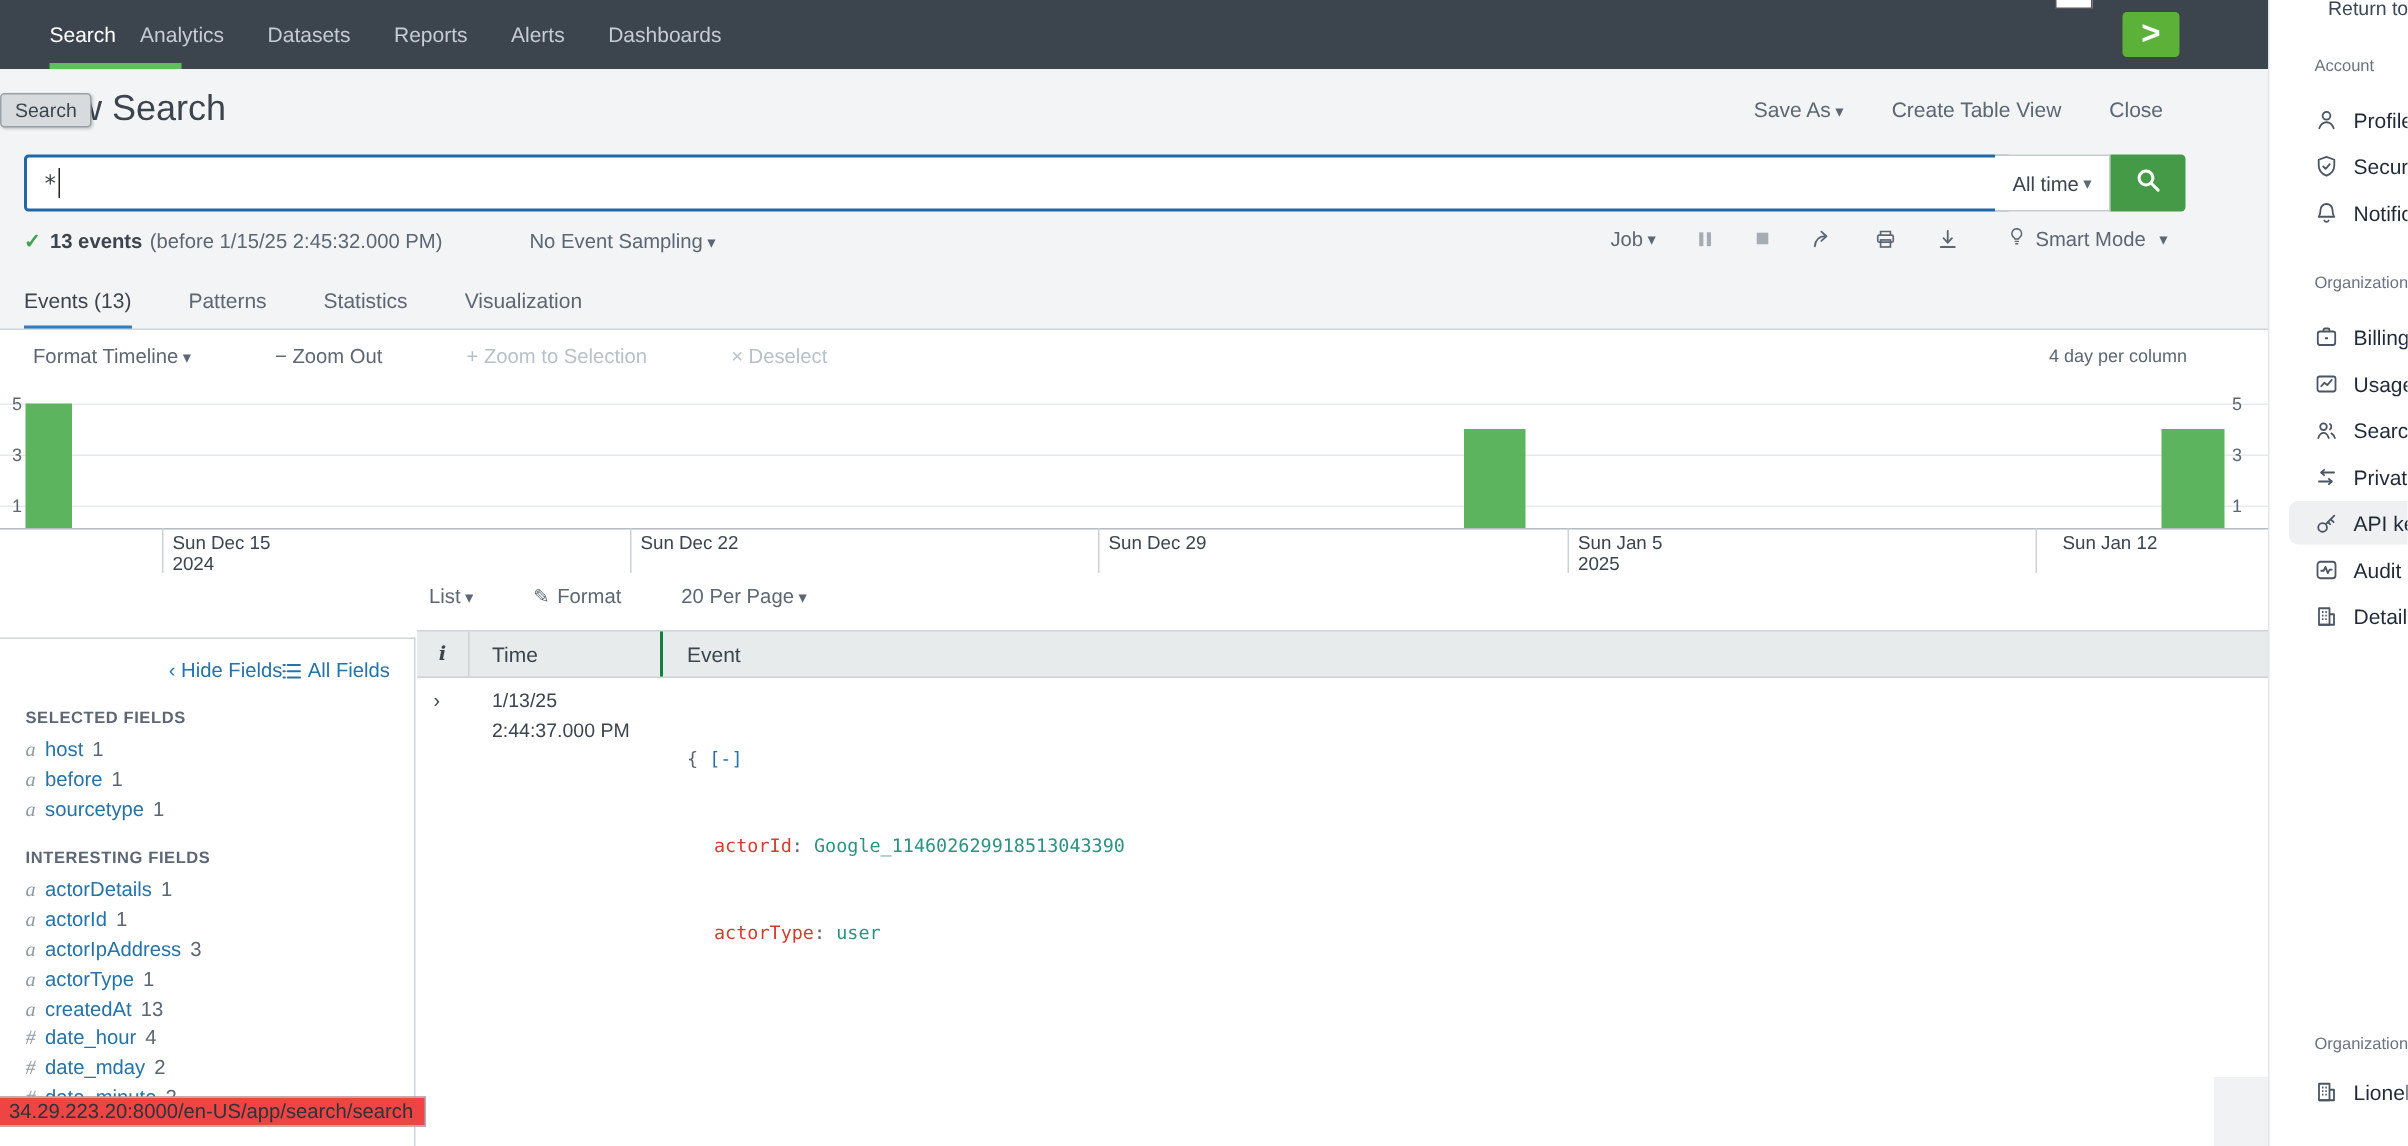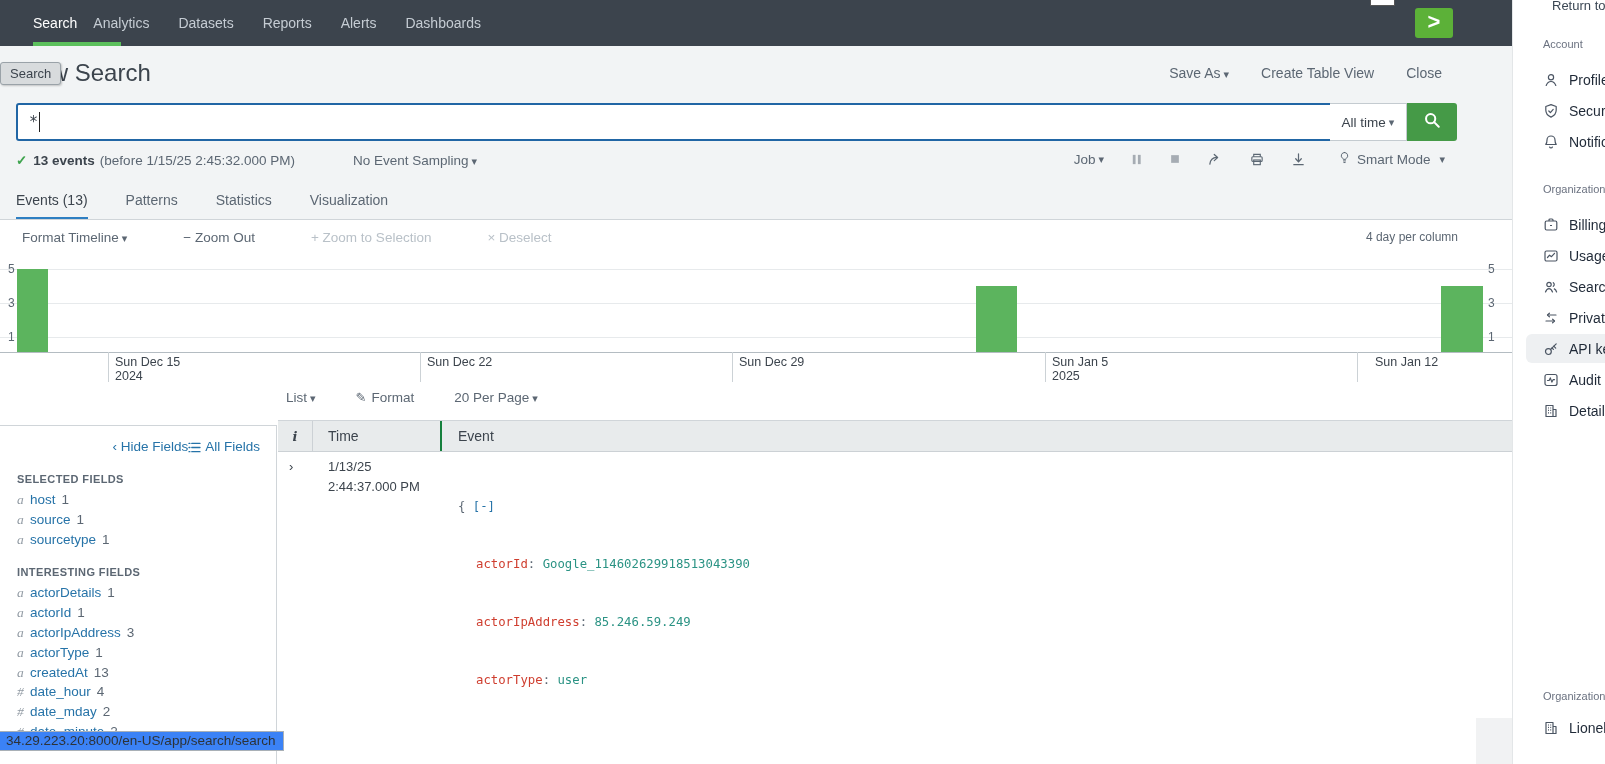--- a/index.html
+++ b/index.html
@@ -89,21 +89,21 @@
   .json{font-family:"DejaVu Sans Mono",monospace;font-size:12.3px;line-height:19.4px;white-space:pre}
   .jbrace{color:#5c6773}
   .jlink{color:#2673a8;cursor:pointer}
   .jline{padding-left:18px}
   .jkey{color:#cf3e2f}
   .jcolon{color:#5c6773}
   .jval{color:#2b9384}
   
   .tooltip{position:absolute;left:0;top:62px;background:#d8dbdd;border:1px solid #9aa2a8;border-radius:3px;
            padding:3px 9px;font-size:13px;color:#3c444d;box-shadow:1px 1px 2px rgba(0,0,0,.2)}
-  .status-url{position:absolute;left:0;top:731px;background:#3b82f6;border:1px solid #a9b0b6;border-left:none;
+  .status-url{position:absolute;left:0;top:731px;background:#ef4444;border:1px solid #a9b0b6;border-left:none;
               padding:1px 8px 2px 6px;font-size:13.5px;color:#2d3338;white-space:nowrap}
   .corner-patch{position:absolute;left:1476px;top:718px;width:36px;height:46px;background:#f1f2f3}
   .artifact{position:absolute;left:1370px;top:0;width:23px;height:5px;background:#fff;border:1px solid #555;border-top:none}
   
   .cpanel{position:absolute;left:1512px;top:0;width:93px;height:764px;background:#fff;border-left:1px solid #e3e6e8;overflow:hidden}
   .return-to{position:absolute;left:39px;top:-2px;font-size:13px;color:#3b4754;white-space:nowrap;cursor:pointer}
   .cp-title{position:absolute;left:30px;font-size:11px;color:#6b7280;white-space:nowrap}
   .cp-item{position:absolute;left:0;width:140px;height:31px;display:flex;align-items:center;cursor:pointer;white-space:nowrap}
   .cp-item svg{margin-left:30px;flex:none}
   .cp-item .lbl{margin-left:10px;font-size:14px;color:#1f2937}
@@ -267,21 +267,21 @@
       <span>
         <span class="listicon">
           <svg width="13" height="11" viewBox="0 0 14 12" stroke="#2673a8" stroke-width="1.4" stroke-linecap="round">
             <path d="M1 1.5h1M4 1.5h9M1 6h1M4 6h9M1 10.5h1M4 10.5h9"></path>
           </svg>
         </span><span>All Fields</span>
       </span>
     </div>
     <div class="sec-title">SELECTED FIELDS</div>
     <div class="f-item"><span class="f-prefix">a</span><span class="f-name">host</span><span class="f-count">1</span></div>
-    <div class="f-item"><span class="f-prefix">a</span><span class="f-name">source</span><span class="f-count">1</span></div>
+    <div class="f-item"><span class="f-prefix">a</span><span class="f-name">before</span><span class="f-count">1</span></div>
     <div class="f-item"><span class="f-prefix">a</span><span class="f-name">sourcetype</span><span class="f-count">1</span></div>
     <div class="sec-title">INTERESTING FIELDS</div>
     <div class="f-item"><span class="f-prefix">a</span><span class="f-name">actorDetails</span><span class="f-count">1</span></div>
     <div class="f-item"><span class="f-prefix">a</span><span class="f-name">actorId</span><span class="f-count">1</span></div>
     <div class="f-item"><span class="f-prefix">a</span><span class="f-name">actorIpAddress</span><span class="f-count">3</span></div>
     <div class="f-item"><span class="f-prefix">a</span><span class="f-name">actorType</span><span class="f-count">1</span></div>
     <div class="f-item"><span class="f-prefix">a</span><span class="f-name">createdAt</span><span class="f-count">13</span></div>
     <div class="f-item"><span class="f-prefix">#</span><span class="f-name">date_hour</span><span class="f-count">4</span></div>
     <div class="f-item"><span class="f-prefix">#</span><span class="f-name">date_mday</span><span class="f-count">2</span></div>
     <div class="f-item"><span class="f-prefix">#</span><span class="f-name">date_minute</span><span class="f-count">2</span></div>
@@ -297,21 +297,20 @@
     <div class="erow">
       <span class="exp">›</span>
       <div class="etime">
         <div>1/13/25</div>
         <div>2:44:37.000 PM</div>
       </div>
       <div class="ebody">
         <div class="json">
           <div><span class="jbrace">{</span> <span class="jlink">[-]</span></div>
           <div class="jline"><span class="jkey">actorId</span><span class="jcolon">:</span> <span class="jval">Google_114602629918513043390</span></div>
-          <div class="jline"><span class="jkey">actorIpAddress</span><span class="jcolon">:</span> <span class="jval">85.246.59.249</span></div>
           <div class="jline"><span class="jkey">actorType</span><span class="jcolon">:</span> <span class="jval">user</span></div>
           
           
           
           
           
         </div>
 
       </div>
     </div>

